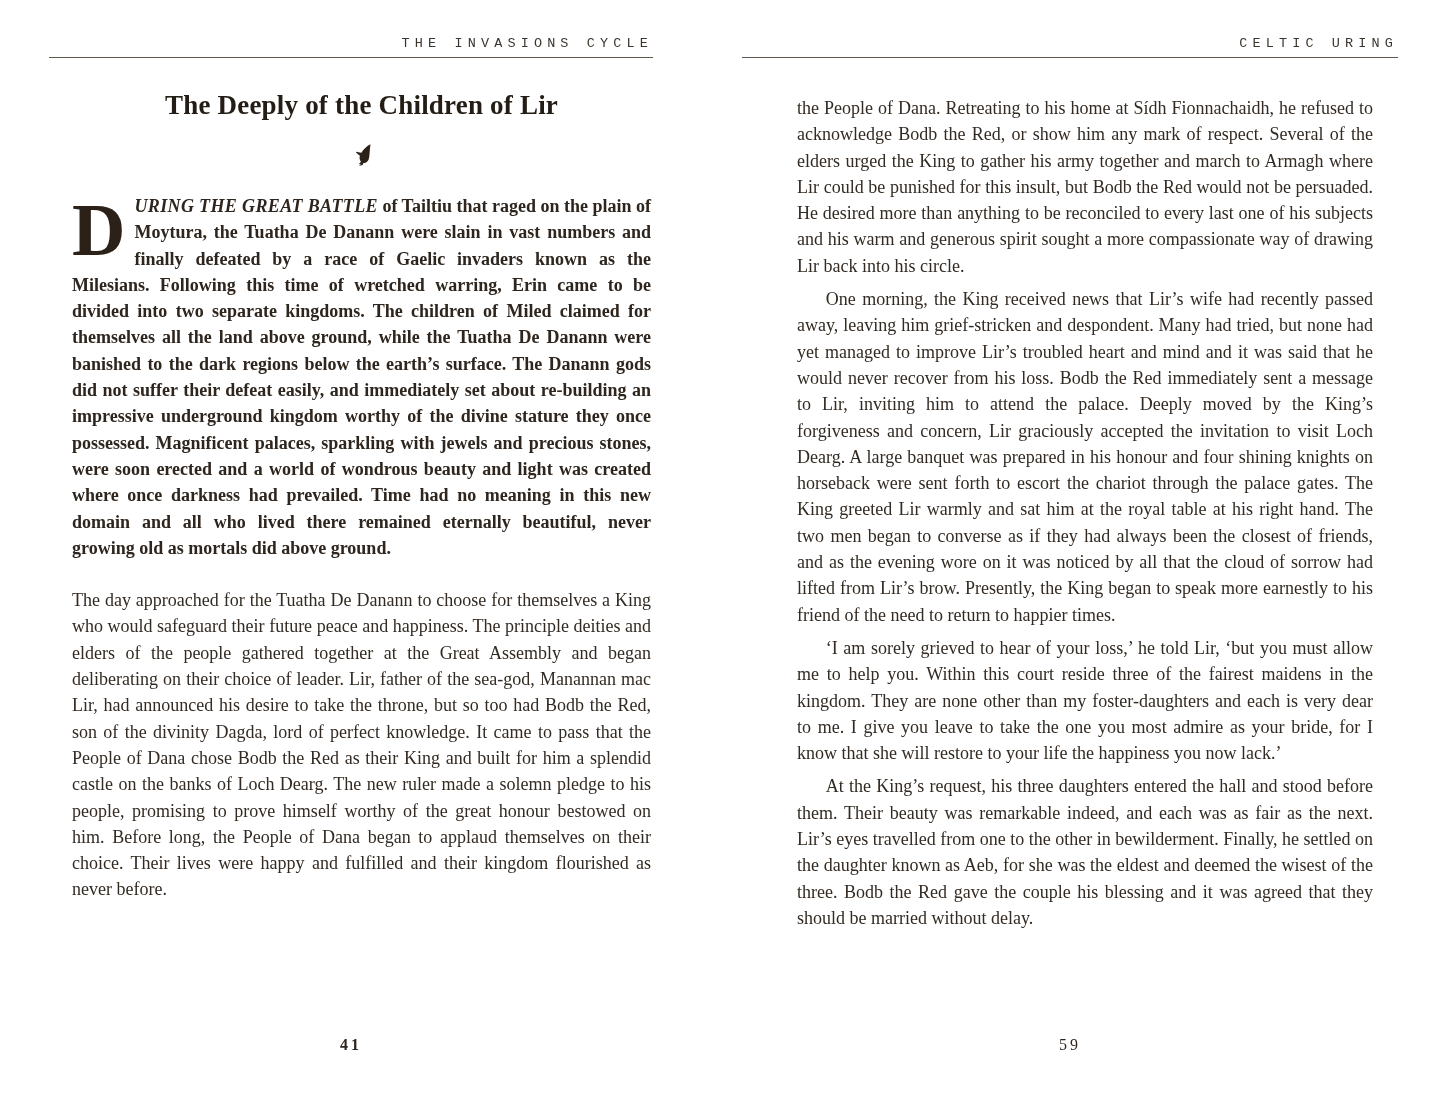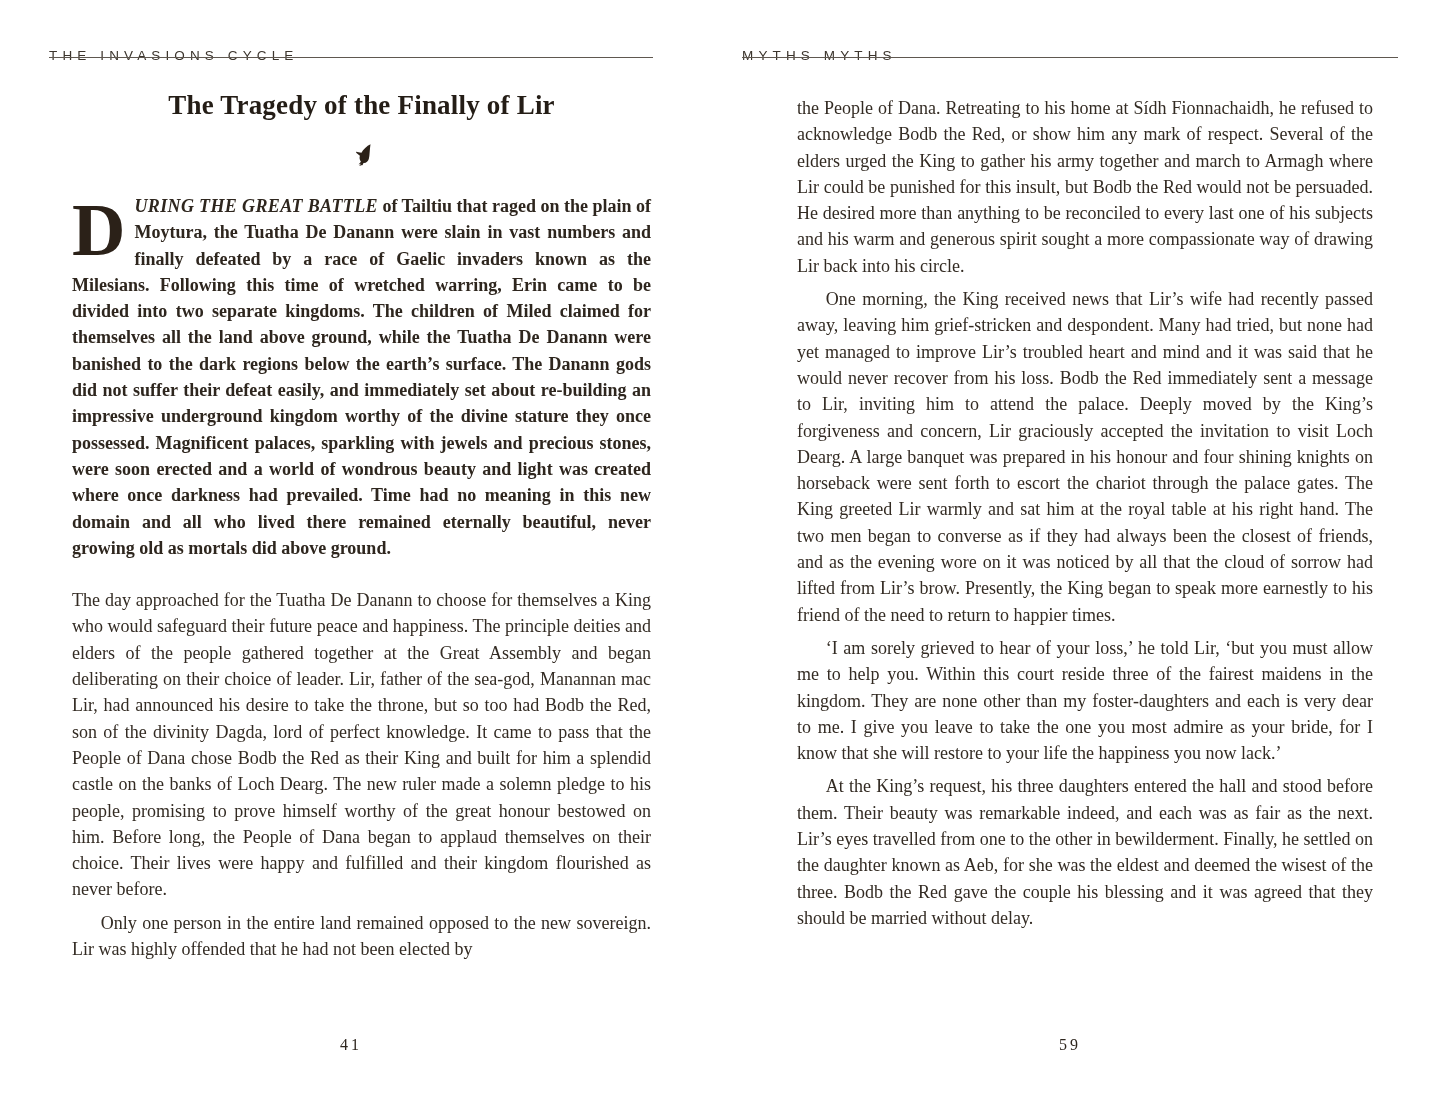--- a/index.html
+++ b/index.html
@@ -14,26 +14,25 @@
     font-family: "Liberation Serif", serif;
     color: #332b23;
     overflow: hidden;
   }
   .spread { position: absolute; inset: 0; }
 
   .running-head {
     position: absolute;
     top: 36px;
     left: 0; right: 0;
-    text-align: left;
+    text-align: right;
     font-size: 13.5px;
     letter-spacing: 0.38em;
     color: #3c352d;
-    font-family: Liberation Sans, sans-serif;
-    margin-top: 12px;
+    font-family: Liberation Mono, monospace;
   }
   .head-rule {
     position: absolute;
     top: 57px;
     height: 0;
     border-top: 1.4px solid #5f5850;
   }
   .rule-left  { left: 49px;  width: 604px; }
   .rule-right { left: 742px; width: 656px; }
 
@@ -97,21 +96,21 @@
 </head>
 <body>
 
 <div class="spread">
 
   <div>
     <div class="running-head" style="left:49px; right:792px;">THE INVASIONS CYCLE</div>
     <div class="head-rule rule-left"></div>
 
     <div class="column column-left">
-      <h1 class="chapter-title">The Tragedy of the Finally of Lir</h1>
+      <h1 class="chapter-title">The Deeply of the Children of Lir</h1>
 
       <div class="ornament-wrap">
         <span>
           <svg width="24" height="26" viewBox="0 0 24 26" aria-hidden="true">
             <path fill="#2b2118" d="M20.5 1.2
               C16.8 3.0 13.2 6.2 11.4 9.8
               L7.2 8.9
               C6.1 8.7 5.7 9.4 6.5 10.1
               L9.9 12.8
               C9.2 15.0 9.6 16.9 10.9 18.7
@@ -121,29 +120,28 @@
             <path fill="#2b2118" d="M11.9 19.6 L9.2 23.1 L12.2 22.0 Z"></path>
           </svg>
         </span>
       </div>
 
       <div class="body-text">
         <p class="opening">
           <span class="drop-cap">D</span><span class="lead-in">URING THE GREAT BATTLE</span><span> of Tailtiu that raged on the plain of Moytura, the Tuatha De Danann were slain in vast numbers and finally defeated by a race of Gaelic invaders known as the Milesians. Following this time of wretched warring, Erin came to be divided into two separate kingdoms. The children of Miled claimed for themselves all the land above ground, while the Tuatha De Danann were banished to the dark regions below the earth’s surface. The Danann gods did not suffer their defeat easily, and immediately set about re-building an impressive underground kingdom worthy of the divine stature they once possessed. Magnificent palaces, sparkling with jewels and precious stones, were soon erected and a world of wondrous beauty and light was created where once darkness had prevailed. Time had no meaning in this new domain and all who lived there remained eternally beautiful, never growing old as mortals did above ground.</span>
         </p>
         <p class="spaced">The day approached for the Tuatha De Danann to choose for themselves a King who would safeguard their future peace and happiness. The principle deities and elders of the people gathered together at the Great Assembly and began deliberating on their choice of leader.  Lir, father of the sea-god, Manannan mac Lir, had announced his desire to take the throne, but so too had Bodb the Red, son of the divinity Dagda, lord of perfect knowledge. It came to pass that the People of Dana chose Bodb the Red as their King and built for him a splendid castle on the banks of Loch Dearg. The new ruler made a solemn pledge to his people, promising to prove himself worthy of the great honour bestowed on him. Before long, the People of Dana began to applaud themselves on their choice. Their lives were happy and fulfilled and their kingdom flourished as never before.</p>
-        <p class="indent">Only one person in the entire land remained opposed to the new sovereign. Lir was highly offended that he had not been elected by</p>
       </div>
     </div>
 
-    <div class="folio" style="left:49px; right:792px;">41</div>
+    <div class="folio" style="left:49px; right:792px;font-weight:bold;">41</div>
   </div>
 
   <div>
-    <div class="running-head" style="left:742px; right:47px;">MYTHS MYTHS</div>
+    <div class="running-head" style="left:742px; right:47px;">CELTIC URING</div>
     <div class="head-rule rule-right"></div>
 
     <div class="column column-right">
       <div class="body-text">
         <p>the People of Dana. Retreating to his home at Sídh Fionnachaidh, he refused to acknowledge Bodb the Red, or show him any mark of respect. Several of the elders urged the King to gather his army together and march to Armagh where Lir could be punished for this insult, but Bodb the Red would not be persuaded. He desired more than anything to be reconciled to every last one of his subjects and his warm and generous spirit sought a more compassionate way of drawing Lir back into his circle.</p>
         <p class="indent">One morning, the King received news that Lir’s wife had recently passed away, leaving him grief-stricken and despondent.  Many had tried, but none had yet managed to improve Lir’s troubled heart and mind and it was said that he would never recover from his loss. Bodb the Red immediately sent a message to Lir, inviting him to attend the palace. Deeply moved by the King’s forgiveness and concern, Lir graciously accepted the invitation to visit Loch Dearg. A large banquet was prepared in his honour and four shining knights on horseback were sent forth to escort the chariot through the palace gates. The King greeted Lir warmly and sat him at the royal table at his right hand. The two men began to converse as if they had always been the closest of friends, and as the evening wore on it was noticed by all that the cloud of sorrow had lifted from Lir’s brow. Presently, the King began to speak more earnestly to his friend of the need to return to happier times.</p>
         <p class="indent">‘I am sorely grieved to hear of your loss,’ he told Lir, ‘but you must allow me to help you. Within this court reside three of the fairest maidens in the kingdom. They are none other than my foster-daughters and each is very dear to me. I give you leave to take the one you most admire as your bride, for I know that she will restore to your life the happiness you now lack.’</p>
         <p class="indent">At the King’s request, his three daughters entered the hall and stood before them. Their beauty was remarkable indeed, and each was as fair as the next. Lir’s eyes travelled from one to the other in bewilderment. Finally, he settled on the daughter known as Aeb, for she was the eldest and deemed the wisest of the three. Bodb the Red gave the couple his blessing and it was agreed that they should be married without delay.</p>
       </div>
     </div>

